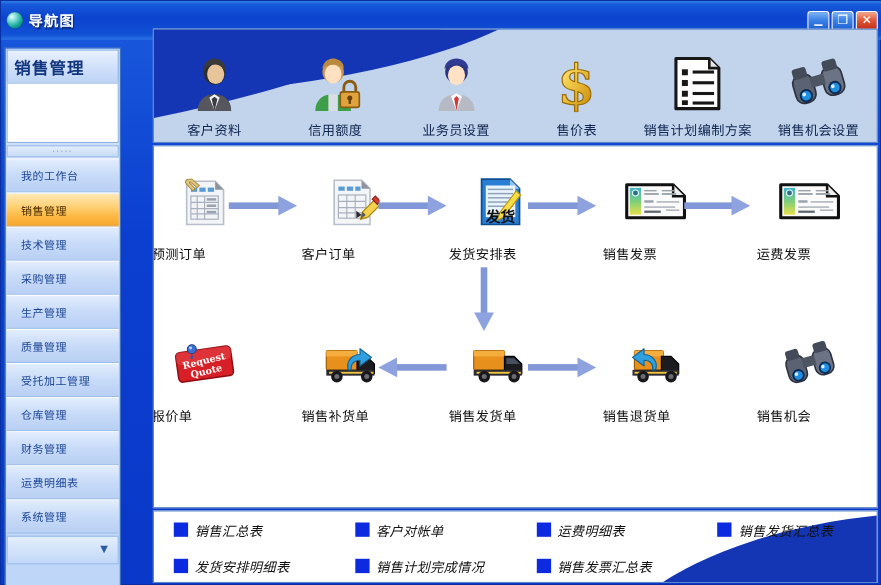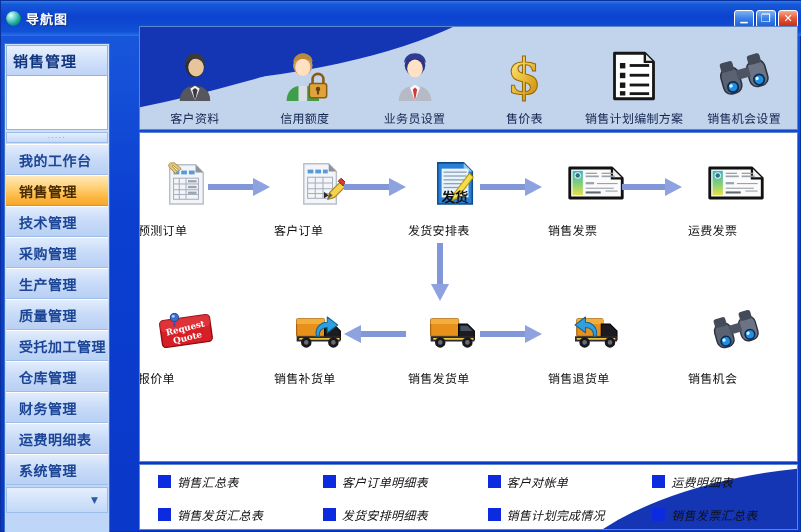--- a/index.html
+++ b/index.html
@@ -82,21 +82,21 @@
   #sb-splitter .dots{
     color:#5b86c4;font-size:7px;letter-spacing:1.5px;line-height:6px;
   }
   .sb-item{
     height:31px;margin:0 1px;box-sizing:border-box;
     border-top:1px solid #ffffff;border-bottom:1px solid #9cbde9;
     background:linear-gradient(180deg,#e2edfd 0%,#c8dbf8 48%,#b9d0f4 100%);
     display:flex;align-items:center;cursor:pointer;
   }
   .sb-item .lbl{
-    color:#1c4596;font-size:14px;font-weight:bold;margin-left:13px;letter-spacing:.5px;
+    color:#1c4596;font-size:10px;font-weight:normal;margin-left:13px;letter-spacing:.5px;
   }
   .sb-item.sel{
     background:linear-gradient(180deg,#ffe9b8 0%,#ffd27a 38%,#fdb842 72%,#f7a72c 100%);
     border-bottom:1px solid #d9922a;
   }
   .sb-item.sel .lbl{color:#4a2c00;}
   #sb-footer{
     margin:2px 1px 0 1px;height:26px;
     background:linear-gradient(180deg,#e4eefd 0%,#c2d8f7 100%);
     border:1px solid #9cbde9;box-sizing:border-box;
@@ -629,24 +629,20 @@
 
     <div id="reports">
       <div class="curve"></div>
       <div id="rep-grid">
           <div class="rep">
             <span class="sq"></span>
             <span class="lbl">销售汇总表</span>
           </div>
           <div class="rep">
             <span class="sq"></span>
-            <span class="lbl">客户订单明细表</span>
-          </div>
-          <div class="rep">
-            <span class="sq"></span>
             <span class="lbl">客户对帐单</span>
           </div>
           <div class="rep">
             <span class="sq"></span>
             <span class="lbl">运费明细表</span>
           </div>
           <div class="rep">
             <span class="sq"></span>
             <span class="lbl">销售发货汇总表</span>
           </div>

